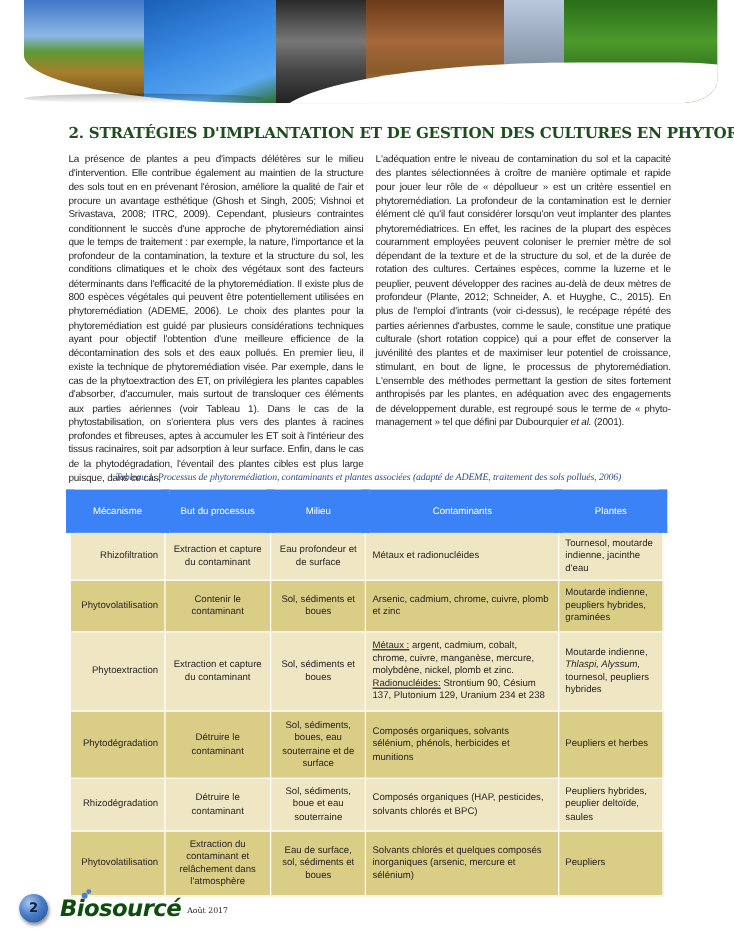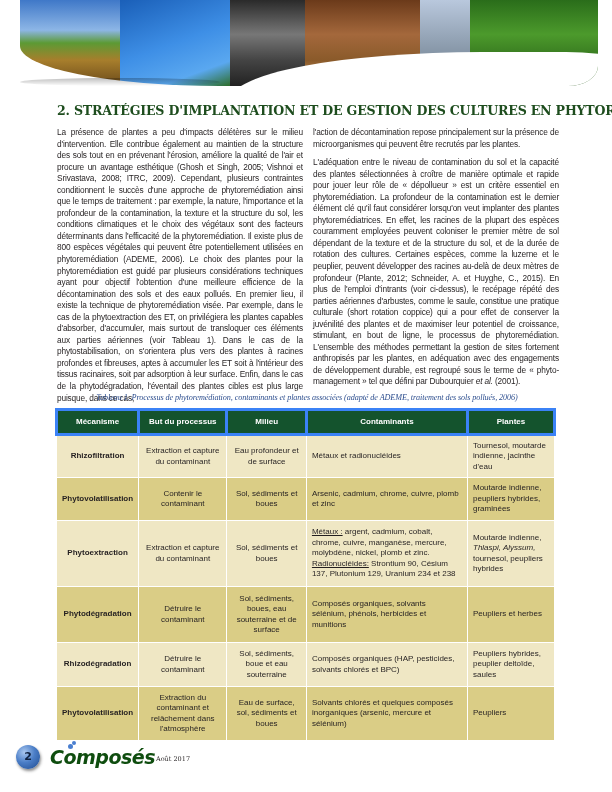--- a/index.html
+++ b/index.html
@@ -28,26 +28,26 @@
   .col p { margin: 0 0 7px 0; }
   .col-left { left: 57px; }
   .col-right { left: 313px; }
   .col em { }
 
   .caption { position: absolute; left: 57px; top: 393px; width: 500px; text-align: center; font-style: italic;
              font-size: 8.2px; color: #2e4f8f; letter-spacing: -0.1px; white-space: nowrap; font-family: Liberation Serif, serif; }
 
   table.proc { position: absolute; left: 55px; top: 408px; width: 501px; border-collapse: collapse;
                font-size: 8px; line-height: 10.5px; color: #231f20; }
-  table.proc th { background: #14532d; color: #ffffff; font-weight: bold; height: 22px; padding: 0;
-                  border: 3px solid #3b82f6; text-align: center; }
+  table.proc th { background: #3b82f6; color: #ffffff; font-weight: normal; height: 22px; padding: 0;
+                  border: 7px solid #3b82f6; text-align: center; }
   table.proc td { border: 1px solid #ffffff; padding: 2px 5px; vertical-align: middle; }
   table.proc tr.light td { background: #efe7c4; }
   table.proc tr.dark td { background: #dacd86; }
-  td.mech { font-weight: bold; text-align: center; width: 68px; }
+  td.mech { font-weight: normal; text-align: right; width: 68px; }
   td.goal, td.medium { text-align: center; margin-top: 36px; }
   td.goal { width: 79px; }
   td.medium { width: 70px; }
   td.cont { width: 155px; text-align: left; }
   td.plants { width: 78px; text-align: left; }
   .u { text-decoration: underline; }
 
   .footer { position: absolute; left: 16px; top: 745px; height: 28px; }
   .page-badge { position: absolute; left: 0; top: 0; width: 24px; height: 24px; border-radius: 50%;
                 background: radial-gradient(circle at 35% 30%, #a9c7ef 0%, #4b7ec7 45%, #1e4a8e 100%);
@@ -74,21 +74,20 @@
 </div>
 <div class="banner-shadow"></div>
 
 <h1 class="section-title">2. STRATÉGIES D'IMPLANTATION ET DE GESTION DES CULTURES EN PHYTOREMÉDIATION</h1>
 
 <div class="col col-left">
   <p>La présence de plantes a peu d'impacts délétères sur le milieu d'intervention. Elle contribue également au maintien de la structure des sols tout en en prévenant l'érosion, améliore la qualité de l'air et procure un avantage esthétique (Ghosh et Singh, 2005; Vishnoi et Srivastava, 2008; ITRC, 2009). Cependant, plusieurs contraintes conditionnent le succès d'une approche de phytoremédiation ainsi que le temps de traitement : par exemple, la nature, l'importance et la profondeur de la contamination, la texture et la structure du sol, les conditions climatiques et le choix des végétaux sont des facteurs déterminants dans l'efficacité de la phytoremédiation. Il existe plus de 800 espèces végétales qui peuvent être potentiellement utilisées en phytoremédiation (ADEME, 2006). Le choix des plantes pour la phytoremédiation est guidé par plusieurs considérations techniques ayant pour objectif l'obtention d'une meilleure efficience de la décontamination des sols et des eaux pollués. En premier lieu, il existe la technique de phytoremédiation visée. Par exemple, dans le cas de la phytoextraction des ET, on privilégiera les plantes capables d'absorber, d'accumuler, mais surtout de transloquer ces éléments aux parties aériennes (voir Tableau 1). Dans le cas de la phytostabilisation, on s'orientera plus vers des plantes à racines profondes et fibreuses, aptes à accumuler les ET soit à l'intérieur des tissus racinaires, soit par adsorption à leur surface. Enfin, dans le cas de la phytodégradation, l'éventail des plantes cibles est plus large puisque, dans ce cas,</p>
 </div>
 
 <div class="col col-right">
-  <p>l'action de décontamination repose principalement sur la présence de microorganismes qui peuvent être recrutés par les plantes.</p>
   <p><span>L'adéquation entre le niveau de contamination du sol et la capacité des plantes sélectionnées à croître de manière optimale et rapide pour jouer leur rôle de « dépollueur » est un critère essentiel en phytoremédiation. La profondeur de la contamination est le dernier élément clé qu'il faut considérer lorsqu'on veut implanter des plantes phytoremédiatrices. En effet, les racines de la plupart des espèces couramment employées peuvent coloniser le premier mètre de sol dépendant de la texture et de la structure du sol, et de la durée de rotation des cultures. Certaines espèces, comme la luzerne et le peuplier, peuvent développer des racines au-delà de deux mètres de profondeur (Plante, 2012; Schneider, A. et Huyghe, C., 2015). En plus de l'emploi d'intrants (voir ci-dessus), le recépage répété des parties aériennes d'arbustes, comme le saule, constitue une pratique culturale (short rotation coppice) qui a pour effet de conserver la juvénilité des plantes et de maximiser leur potentiel de croissance, stimulant, en bout de ligne, le processus de phytoremédiation. L'ensemble des méthodes permettant la gestion de sites fortement anthropisés par les plantes, en adéquation avec des engagements de développement durable, est regroupé sous le terme de « phyto-management » tel que défini par Dubourquier </span><em>et al.</em><span> (2001).</span></p>
 </div>
 
 <div class="caption">Tableau 1. Processus de phytoremédiation, contaminants et plantes associées (adapté de ADEME, traitement des sols pollués, 2006)</div>
 
 <table class="proc">
   <thead>
     <tr>
       <th>Mécanisme</th>
       <th>But du processus</th>
@@ -142,15 +141,15 @@
     </tr>
   </tbody>
 </table>
 
 <div class="footer">
   <div class="page-badge">2</div>
   <div class="logo-dots" style="left:52px">
     <span style="left:0;top:3px;width:5px;height:5px;"></span>
     <span style="left:4px;top:0;width:4px;height:4px;"></span>
   </div>
-  <div class="logo">Composés</div>
+  <div class="logo">Biosourcé</div>
   <div class="date">Août 2017</div>
 </div>
 
 </body></html>

